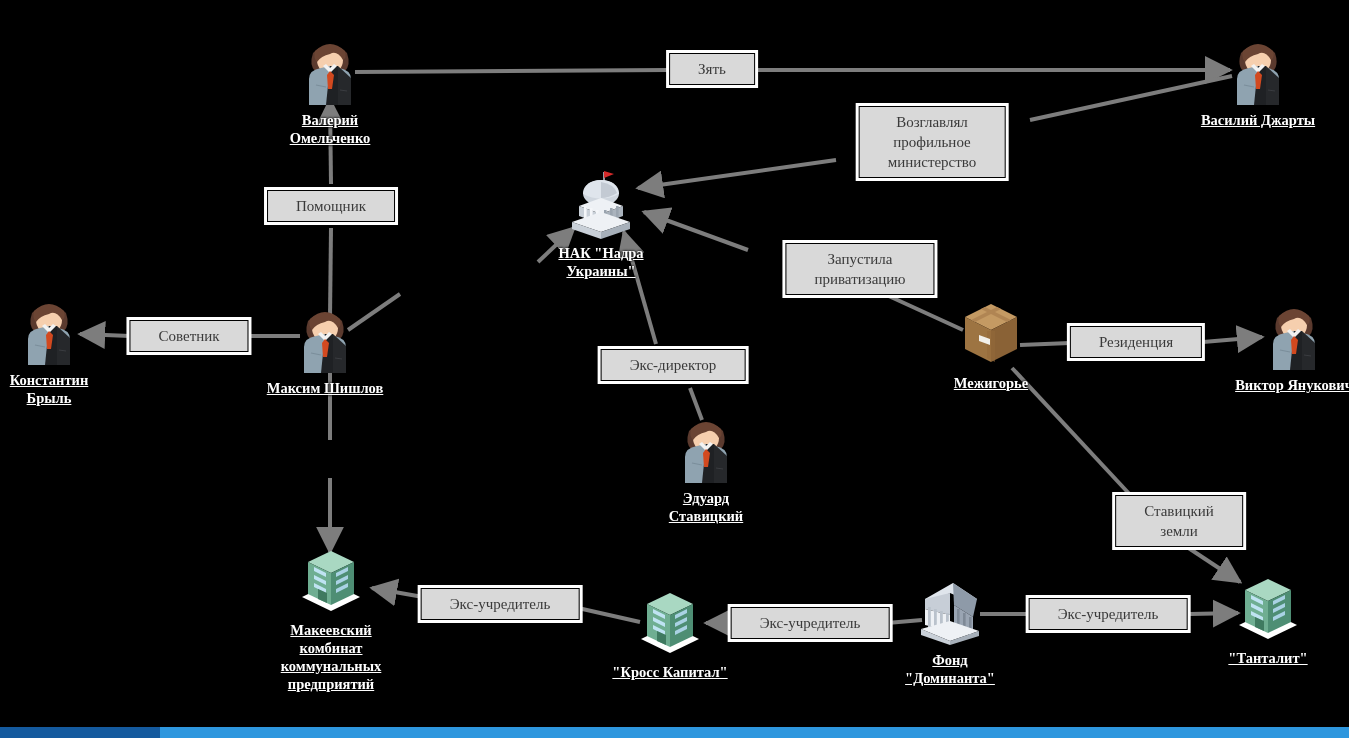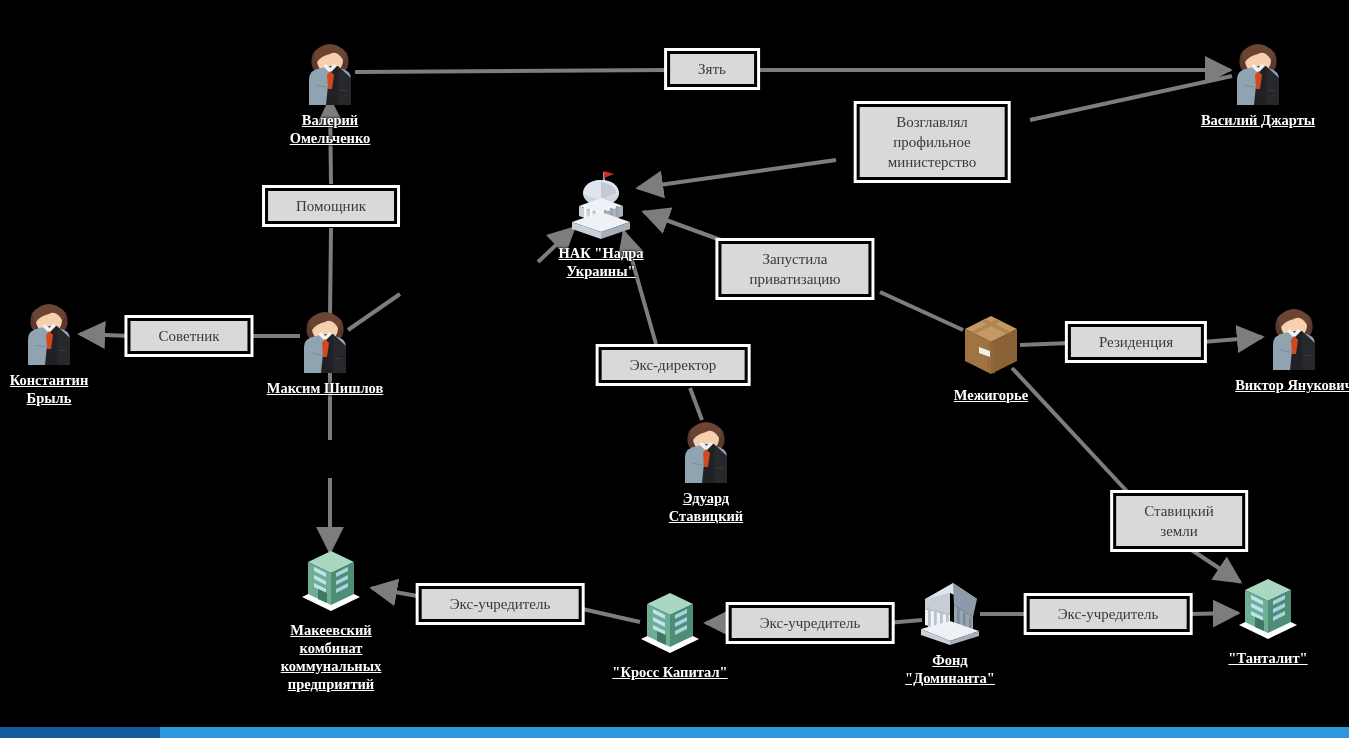--- a/index.html
+++ b/index.html
@@ -19,21 +19,21 @@
     text-decoration:underline;
   }
 
   
   .elabel{
     position:absolute;transform:translate(-50%,-50%);
     background:#ffffff;padding:3px;
     box-sizing:border-box;
   }
   .elabel .inner{
-    border:3px solid #000000;
+    border:1px solid #000000;
     background:#d9d9d9;
     color:#3a3a3a;
     font-family:"Liberation Serif",serif;
     font-size:15px;line-height:20px;
     text-align:center;white-space:pre;
     padding:5px 28px;
   }
 
   
   #bottombar{position:absolute;left:0;bottom:0;width:1349px;height:11px;background:#2e97de;}
@@ -200,21 +200,21 @@
         <path d="M30 33 L37 40 L44 33 L41 31 L37 35 L33 31z" fill="#f2f2f2"></path>
         <path d="M37 38 L41 42 L39 56 L35 56 L34 42z" fill="#d2491f"></path>
         <path d="M23 52 l10 2" stroke="#7b8e9b" stroke-width="1.2" fill="none"></path>
         <path d="M47 57 l7 1" stroke="#3a3c40" stroke-width="1" fill="none"></path>
       </g>
         </svg>
     </div>
     <div class="cap">Максим Шишлов</div>
   </div>
 
-  <div class="node" style="left:991px;top:345px">
+  <div class="node" style="left:991px;top:333px">
     <div class="art">
       <svg viewBox="0 0 74 74" width="74" height="74">
           <g>
         <path d="M37 8 L63 21 L37 34 L11 21z" fill="#c49a63"></path>
         <path d="M11 21 L37 34 L37 66 L11 53z" fill="#9d7442"></path>
         <path d="M63 21 L63 53 L37 66 L37 34z" fill="#8a6236"></path>
         <path d="M31 11 L57 24 L53 26 L27 13z" fill="#b08553"></path>
         <path d="M43 11 L17 24 L21 26 L47 13z" fill="#b08553"></path>
         <path d="M33 35 L41 35 L41 66 L33 62z" fill="#94693a" opacity="0.55"></path>
         <path d="M25 39 L36 43 L36 49 L25 45z" fill="#f2f0ea"></path>
@@ -369,21 +369,21 @@
     <div class="inner">Возглавлял
 профильное
 министерство</div>
     </div>
 
   <div class="elabel" style="left:331px;top:206px">
     <div class="inner">Помощник</div>
     </div>
 
 
-  <div class="elabel" style="left:795px;top:269px">
+  <div class="elabel" style="left:860px;top:269px">
     <div class="inner">Запустила
 приватизацию</div>
     </div>
 
   <div class="elabel" style="left:189px;top:336px">
     <div class="inner">Советник</div>
     </div>
 
   <div class="elabel" style="left:673px;top:365px">
     <div class="inner">Экс-директор</div>

